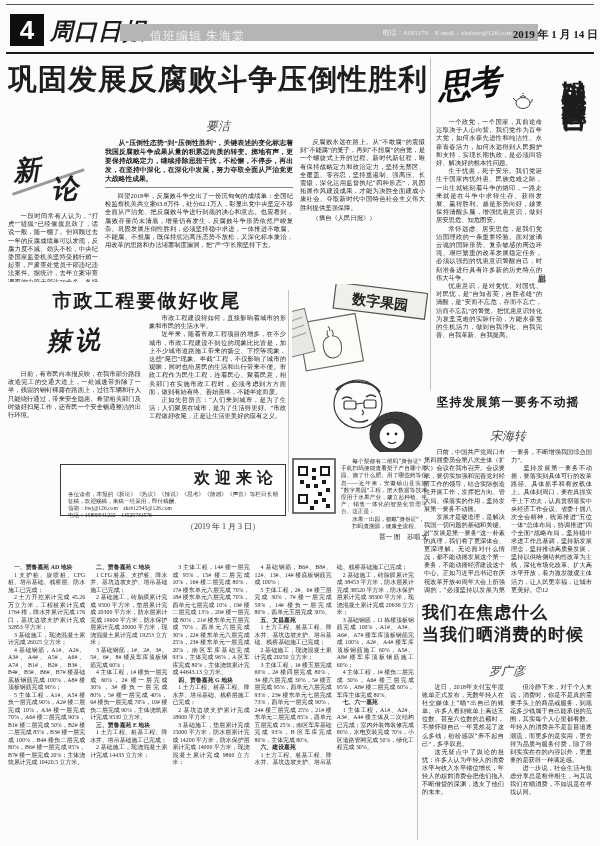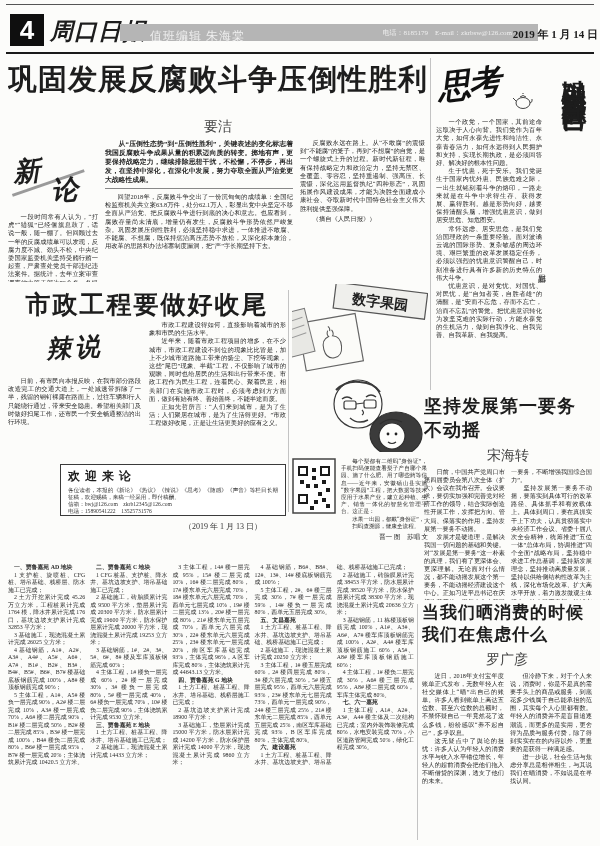--- a/index.html
+++ b/index.html
@@ -18,21 +18,21 @@
   .graybar{position:absolute;left:120px;top:24px;width:418px;height:17px;background:#b5b5b5;}
   .graybar .lt{position:absolute;left:30px;top:4px;font-size:12px;color:#efefef;letter-spacing:1px;}
   .graybar .rt{position:absolute;right:26px;top:4px;font-size:7px;color:#efefef;}
   .sectionbox{position:absolute;left:224px;top:11px;width:134px;height:41px;background:#fdfdfc;
               border:2px solid #2b2b2b;display:flex;align-items:center;justify-content:center;
               font-size:24px;letter-spacing:4px;}
   .issuedate{position:absolute;right:2px;top:27px;font-size:11px;font-weight:bold;}
 
   
   .bodytxt p{font-size:6.3px;line-height:8.2px;text-align:justify;text-indent:2em;color:#262626;}
-  .author{text-align:center;font-size:14px;color:#444;margin:5px 0 3px;}
+  .author{text-align:center;font-size:12px;color:#444;margin:17px 0 3px;font-style:italic;}
 
   
   .art-main{position:absolute;left:8px;top:58px;width:420px;height:224px;overflow:hidden;}
   .art-main h1{margin:2px 0 18px;font-size:29px;font-weight:700;text-align:center;letter-spacing:1px;}
   .art-main .cols{display:flex;gap:7px;}
   .art-main .c1{width:90px;}
   .art-main .c2{width:188px;}
   .art-main .c3{width:125px;}
   .intro{font-weight:bold;font-size:6.8px !important;line-height:9px !important;
          border-bottom:1px solid #888;padding-bottom:4px;margin-bottom:4px !important;}
@@ -47,43 +47,43 @@
   .sikao-logo{position:absolute;left:2px;top:2px;width:100px;height:54px;font-size:33px;font-weight:900;
               font-style:italic;transform:rotate(-7deg);letter-spacing:-2px;color:#111;}
   .teapot{position:absolute;left:76px;top:34px;}
   .vert-head{position:absolute;right:2px;top:2px;height:318px;writing-mode:vertical-rl;
              font-size:24px;font-weight:700;letter-spacing:3px;}
   .vert-author{position:absolute;right:46px;top:210px;writing-mode:vertical-rl;font-size:8px;color:#444;}
   .sikao-body{position:absolute;left:0;top:60px;width:106px;height:272px;overflow:hidden;}
 
   
   .art-shizheng{position:absolute;left:8px;top:288px;width:278px;height:174px;overflow:hidden;}
-  .art-shizheng h2{margin:0;font-size:25px;font-weight:700;text-align:center;letter-spacing:2px;}
+  .art-shizheng h2{margin:0;font-size:19px;font-weight:700;text-align:center;letter-spacing:2px;}
   .art-shizheng .cols{display:flex;gap:8px;height:132px;overflow:hidden;}
   .art-shizheng .c1{width:133px;}
   .art-shizheng .c2{width:137px;}
   .lashuo{height:46px;margin:4px 4px 6px;font-size:25px;font-weight:900;font-style:italic;
           transform:rotate(-3deg);letter-spacing:3px;text-align:center;line-height:46px;}
 
   
   .cartoon{position:absolute;left:292px;top:284px;width:136px;height:276px;}
   .cartoon-bottom{display:flex;gap:5px;margin-top:2px;}
   .caption{width:86px;}
   .caption p{font-size:5.6px;line-height:7.2px;text-align:justify;text-indent:2em;color:#2a2a2a;}
   .credit{font-size:6.5px;text-align:right;margin-top:3px;color:#222;}
 
   
   .welcome-box{position:absolute;left:60px;top:464px;width:226px;height:52px;border:1.5px solid #3a3a3a;
                background:#fff;box-sizing:border-box;padding:3px 7px;}
-  .welcome-box .ti{text-align:left;font-size:12px;font-weight:bold;letter-spacing:5px;margin-bottom:2px;}
+  .welcome-box .ti{text-align:right;font-size:16px;font-weight:bold;letter-spacing:5px;margin-bottom:2px;}
   .welcome-box p{font-size:5.6px;line-height:7px;text-align:justify;color:#333;}
 
   
   .art-jianchi{position:absolute;left:424px;top:394px;width:168px;height:206px;overflow:hidden;}
-  .art-jianchi h2{margin:0;font-size:18px;font-weight:700;letter-spacing:1px;}
+  .art-jianchi h2{margin:0;font-size:12px;font-weight:700;text-align:center;letter-spacing:1px;}
   .body2{columns:2;column-gap:6px;overflow:hidden;}
   .art-jianchi .body2{height:164px;}
   .body2 p{font-size:6.2px;line-height:8.1px;text-align:justify;text-indent:2em;color:#262626;}
 
   
   .report-head{position:absolute;left:8px;top:518px;width:584px;}
   .report-head h2{margin:0;font-size:23px;font-weight:600;text-align:center;letter-spacing:1px;}
   .report-date{width:430px;text-align:center;font-size:8px;margin-top:3px;color:#333;}
   .report-body{position:absolute;left:8px;top:564px;width:406px;height:278px;overflow:hidden;columns:5;column-gap:5px;}
   .report-body p{font-size:5.9px;line-height:7.5px;text-align:justify;text-indent:1em;color:#2a2a2a;}
@@ -265,21 +265,21 @@
     <h2>坚持发展第一要务不动摇</h2>
     <div class="author">宋海转</div>
     <div class="body2">
         <p>日前，中国共产党周口市第四届委员会第八次全体（扩大）会议在我市召开。会议要求，要切实加强和完善党对经济工作的领导，结合实际创造性开展工作，发挥把方向、管大局、保落实的作用，坚持发展第一要务不动摇。</p>
         <p>发展才是硬道理，是解决我国一切问题的基础和关键。对“发展是第一要务”这一朴素的真理，我们有了更深体会、更深理解。无论面对什么情况，都不能动摇发展这个第一要务，不能动摇经济建设这个中心。正如习近平总书记在庆祝改革开放40周年大会上所强调的，“必须坚持以发展为第一要务，不断增强我国综合国力”。</p>
         <p>坚持发展第一要务不动摇，要落实到具体可行的改革路径、具体抓手和有效载体上。具体到周口，要在真抓实干上下功夫，认真贯彻落实中央经济工作会议、省委十届八次全会精神，统筹推进“五位一体”总体布局，协调推进“四个全面”战略布局，坚持稳中求进工作总基调，坚持新发展理念，坚持推动高质量发展，坚持以供给侧结构性改革为主线，深化市场化改革、扩大高水平开放，着力激发微观主体活力，让人民更幸福，让城市更美好。②12</p>
       </div>
   </div>
 
   <div class="report-head">
-    <div class="report-date">（2019 年 1 月 13 日）</div>
+    <div class="report-date">（2019 年 1 月 3 日）</div>
   </div>
   <div class="report-body">
       <p class="hd">一、贾鲁嘉苑 AD 地块</p>
       <p>1 支护桩、旋喷桩、CFG 桩、塔吊基础、栈桥层、防水施工已完成；</p>
       <p>2 土方开挖累计完成 45.26 万立方米，工程桩累计完成 1764 根，降水井累计完成 176 口，基坑边坡支护累计完成 32853 平方米；</p>
       <p>3 基础施工，现浇混凝土累计完成 26025 立方米；</p>
       <p>4 基础钢筋，A1#、A2#、A3#、A4#、A5#、A6#、A7#、B1#、B2#、B3#、B4#、B5#、B6#、B7# 楼基础底板钢筋完成 100%，A8# 楼顶板钢筋完成 90%；</p>
       <p>5 主体工程，A1#、A5# 楼负一层完成 90%，A2# 楼二层完成 10%，A3# 楼一层完成 70%，A6# 楼二层完成 90%，B1# 楼二层完成 50%，B2# 楼二层完成 85%，B3# 楼一层完成 100%，B4# 楼负二层完成 80%，B6# 楼一层完成 95%，B7# 楼一层完成 20%；主体浇筑累计完成 10420.5 立方米。</p>
       <p class="hd">二、贾鲁嘉苑 C 地块</p>
       <p>1 CFG 桩基、支护桩、降水井、基坑边坡支护、塔吊基础施工已完成；</p>
@@ -306,22 +306,22 @@
       <p>3 基础钢筋，11 栋楼顶板钢筋完成 100%，A1#、A3#、A6#、A7# 楼车库顶板钢筋完成 100%，A2#、A4# 楼车库顶板钢筋施工 60%，A5#、A8# 楼车库顶板钢筋施工 60%；</p>
       <p>4 主体工程，1# 楼负二层完成 30%，A6# 楼三层完成 95%，A8# 楼二层完成 60%，车库主体完成 80%。</p>
       <p class="hd">七、六一嘉苑</p>
       <p>1 主体工程，A1#、A2#、A3#、A4# 楼主体及二次结构已完成；室内外装饰装修完成 80%，水电安装完成 70%，小区道路管网完成 50%，绿化工程完成 30%。</p>
     </div>
 
   <div class="vrule" style="left:417px;top:604px;height:236px;"></div>
 
   <div class="art-xiaofei">
     <h2>
+      <span style="display:block">我们在焦虑什么</span>
       <span style="display:block">当我们晒消费的时候</span>
-      <span style="display:block">我们在焦虑什么</span>
     </h2>
     <div class="author">罗广彦</div>
     <div class="body2">
         <p>近日，2018年支付宝年度账单正式发布，无数年轻人在社交媒体上“晒”出自己的账单。许多人看到账单上高达五位数、甚至六位数的总额时，不禁怀疑自己一年竟然花了这么多钱，纷纷感叹“养不起自己”，多乎叹息。</p>
         <p>这无疑点中了舆论的担忧：许多人认为年轻人的消费水平与收入水平错位增长，年轻人的超前消费会把他们拖入不断借贷的深渊，透支了他们的未来。</p>
         <p>但冷静下来，对于个人来说，消费时，你是不是真的需要手头上的商品或服务，到底花多少钱属于自己能承担的范围，其实每个人心里都有数。年轻人的消费并不是盲目追逐潮流，而更多的是实用，更舍得为品质与服务付费，除了得到实实在在的内容以外，更重要的是获得一种满足感。</p>
         <p>进一步说，社会生活与焦虑分享总是相伴相生，与其说我们在晒消费，不如说是在寻找认同。</p>
       </div>
   </div>
 

